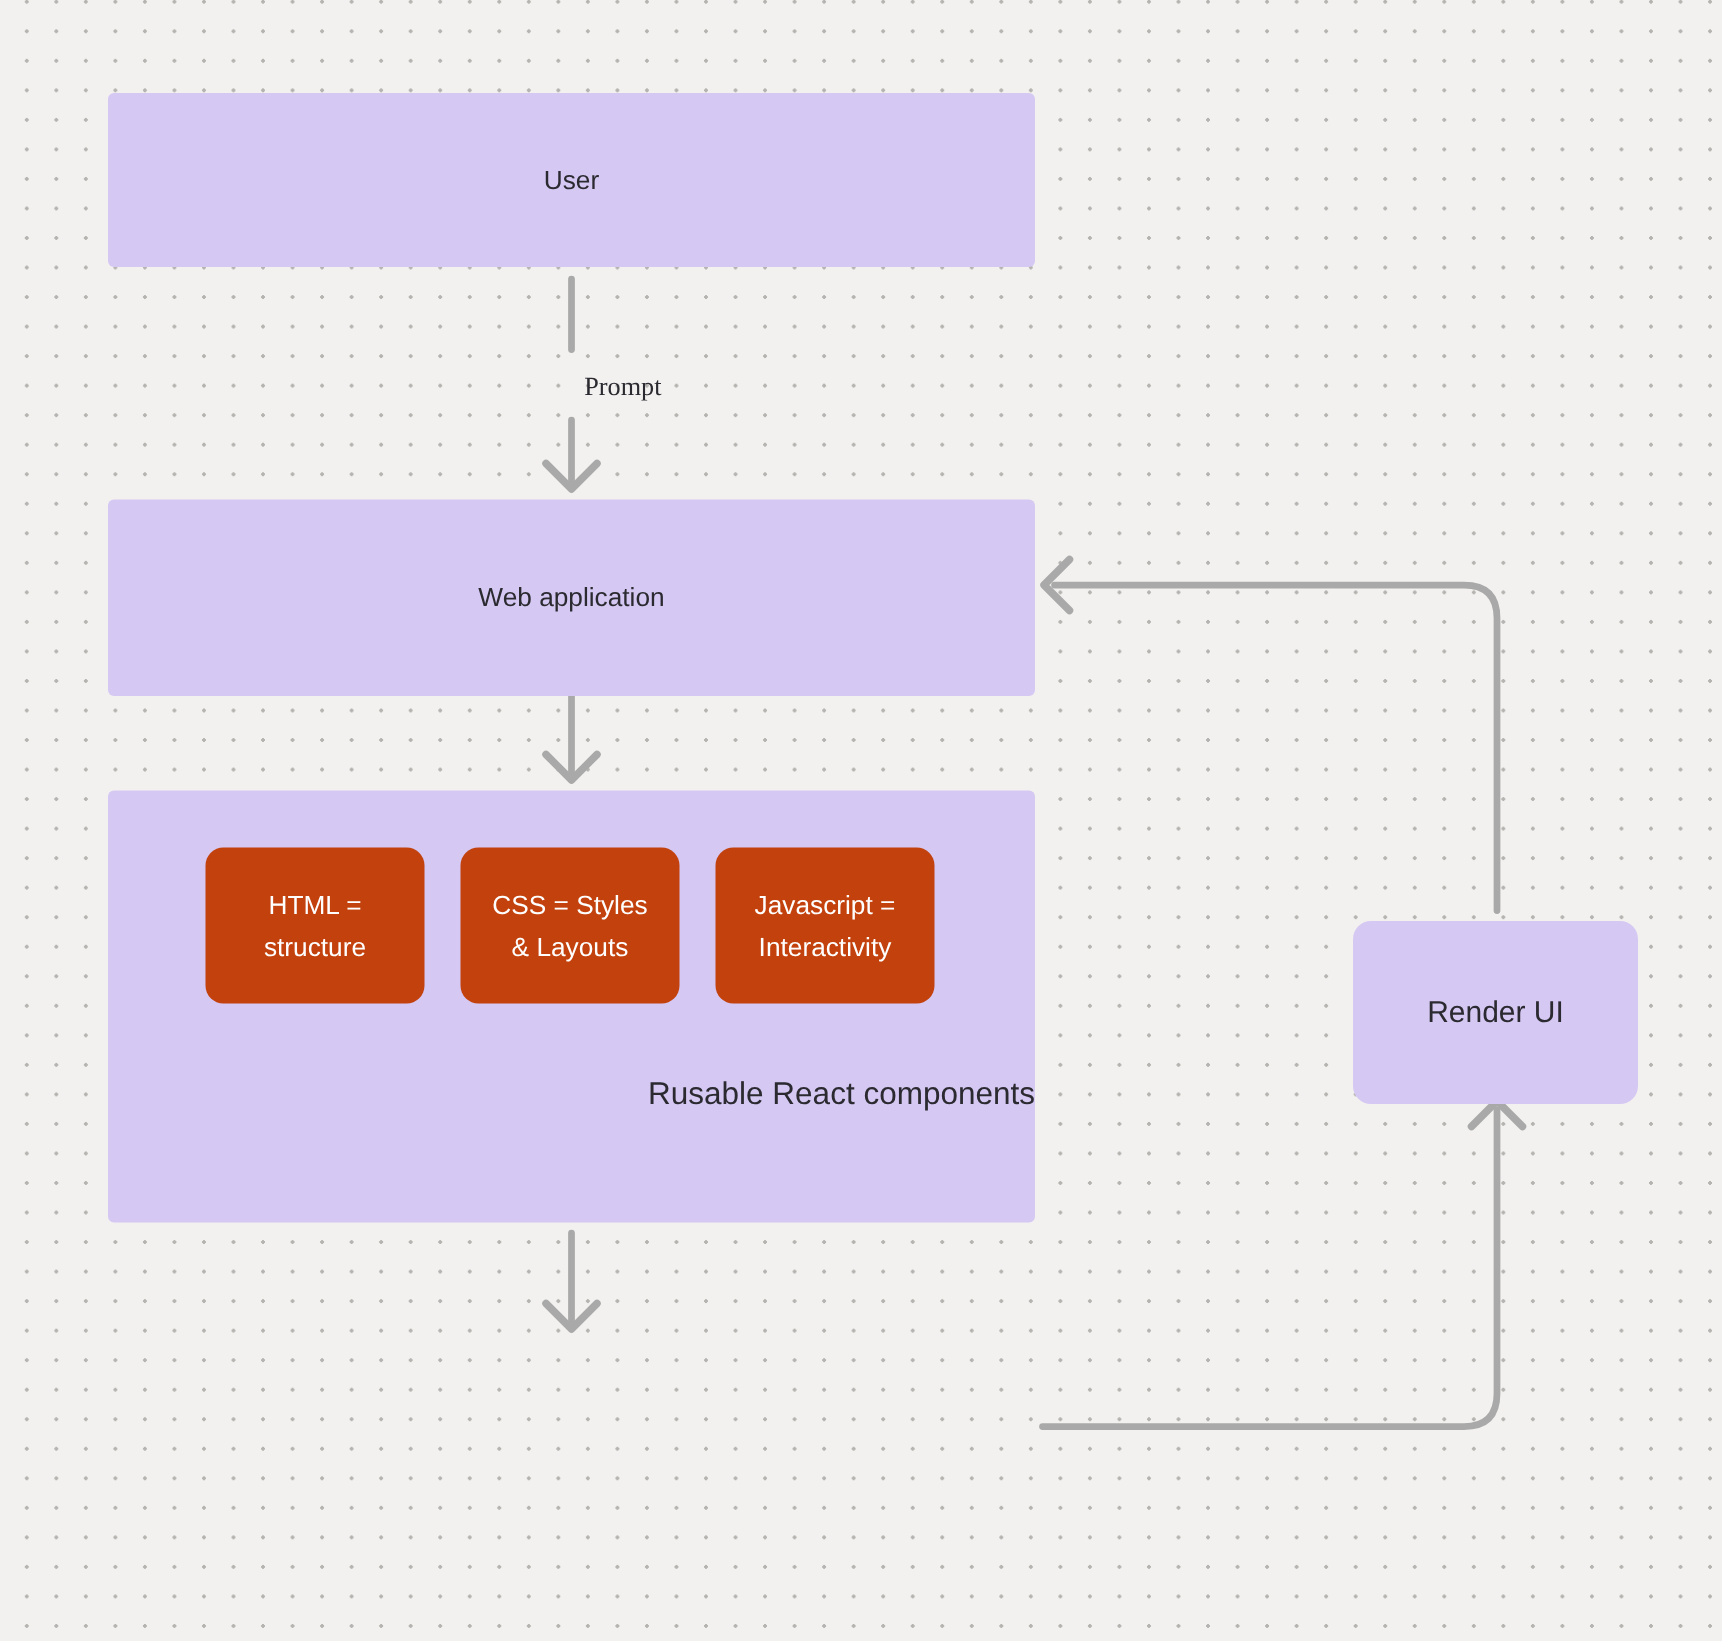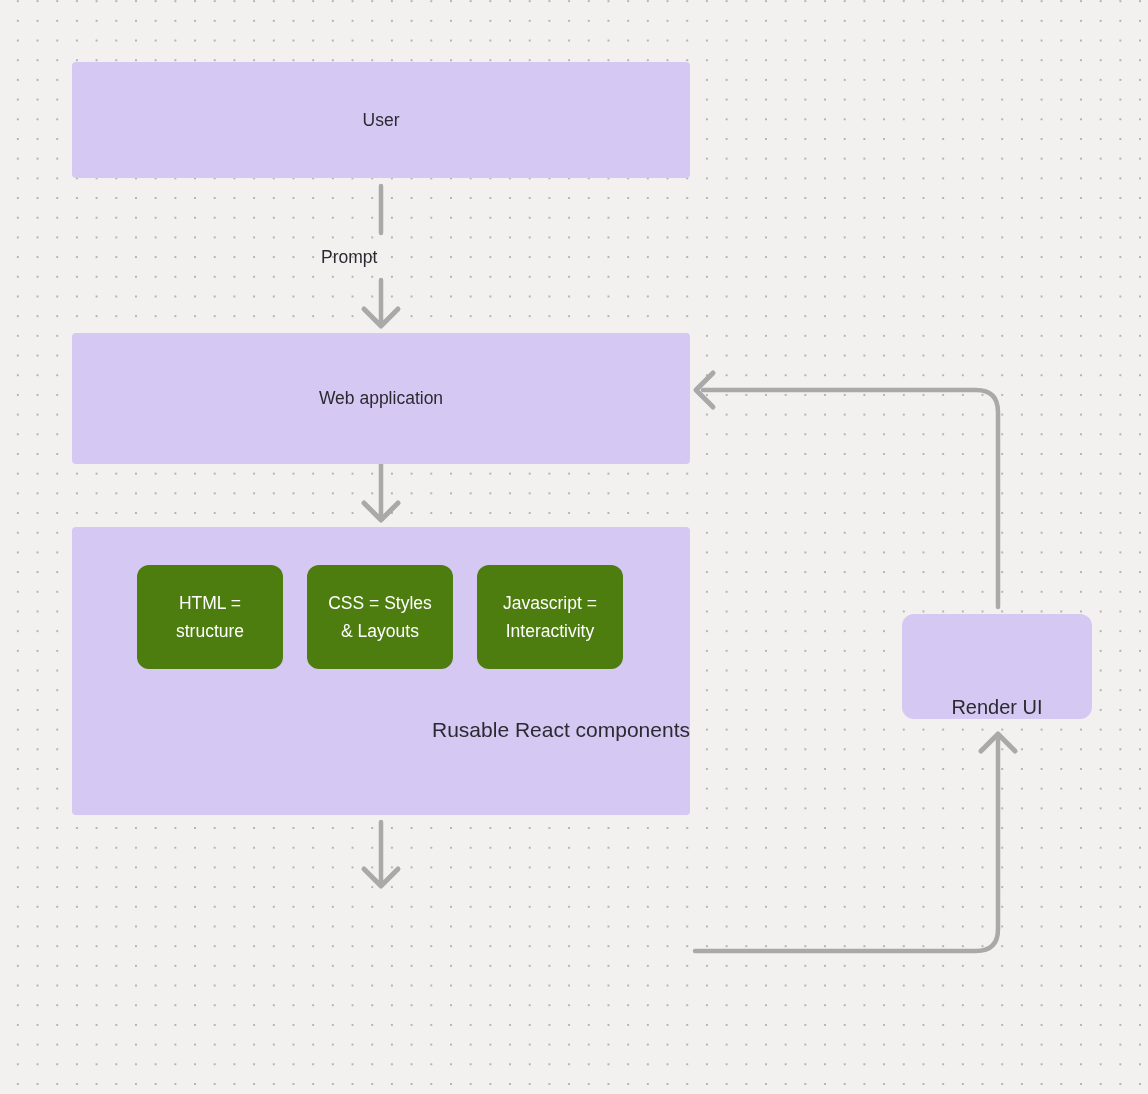--- a/index.html
+++ b/index.html
@@ -19,40 +19,40 @@
     background:#d5c8f3;
     border-radius:4px;
     display:flex;align-items:center;justify-content:center;
     font-size:17.5px;
     text-align:center;
   }
   .node-user{left:72px;top:62px;width:618px;height:116px;}
   .node-webapp{left:72px;top:333px;width:618px;height:131px;}
   .node-group{left:72px;top:527px;width:618px;height:288px;display:block;}
   .node-vite{left:72px;top:894px;width:618px;height:116px;}
-  .node-render{left:902px;top:614px;width:190px;height:105px;border-radius:12px;font-size:20px;align-items:flex-end;}
+  .node-render{left:902px;top:614px;width:190px;height:122px;border-radius:12px;font-size:20px;}
   .inner-row{
     position:absolute;left:65px;top:38px;width:486px;
     display:flex;justify-content:space-between;
   }
   .inner-node{
     width:146px;height:104px;
-    background:#4d7c0f;border-radius:12px;
+    background:#c2410c;border-radius:12px;
     color:#ffffff;
     display:flex;align-items:center;justify-content:center;
     text-align:center;font-size:17.5px;line-height:28px;
     white-space:pre-line;
   }
   .group-caption{
     position:absolute;left:0;right:0;top:189px;
     text-align:right;font-size:21px;line-height:28px;
   }
   .edge-label{
     position:absolute;left:321px;top:243px;width:120px;
-    text-align:left;font-size:17.5px;line-height:28px;color:#2b2a30;
+    text-align:right;font-size:17.5px;line-height:28px;color:#2b2a30;font-family:Liberation Serif, serif;
   }
   .connector-layer{
     position:absolute;left:0;top:0;width:1148px;height:1094px;
     pointer-events:none;
   }
   .connector-layer path{fill:none;stroke:#a9a9a9;stroke-linecap:round;stroke-linejoin:round;}
   .shaft{stroke-width:4.5;}
   .head{stroke-width:5;}
 </style>
 </head>

